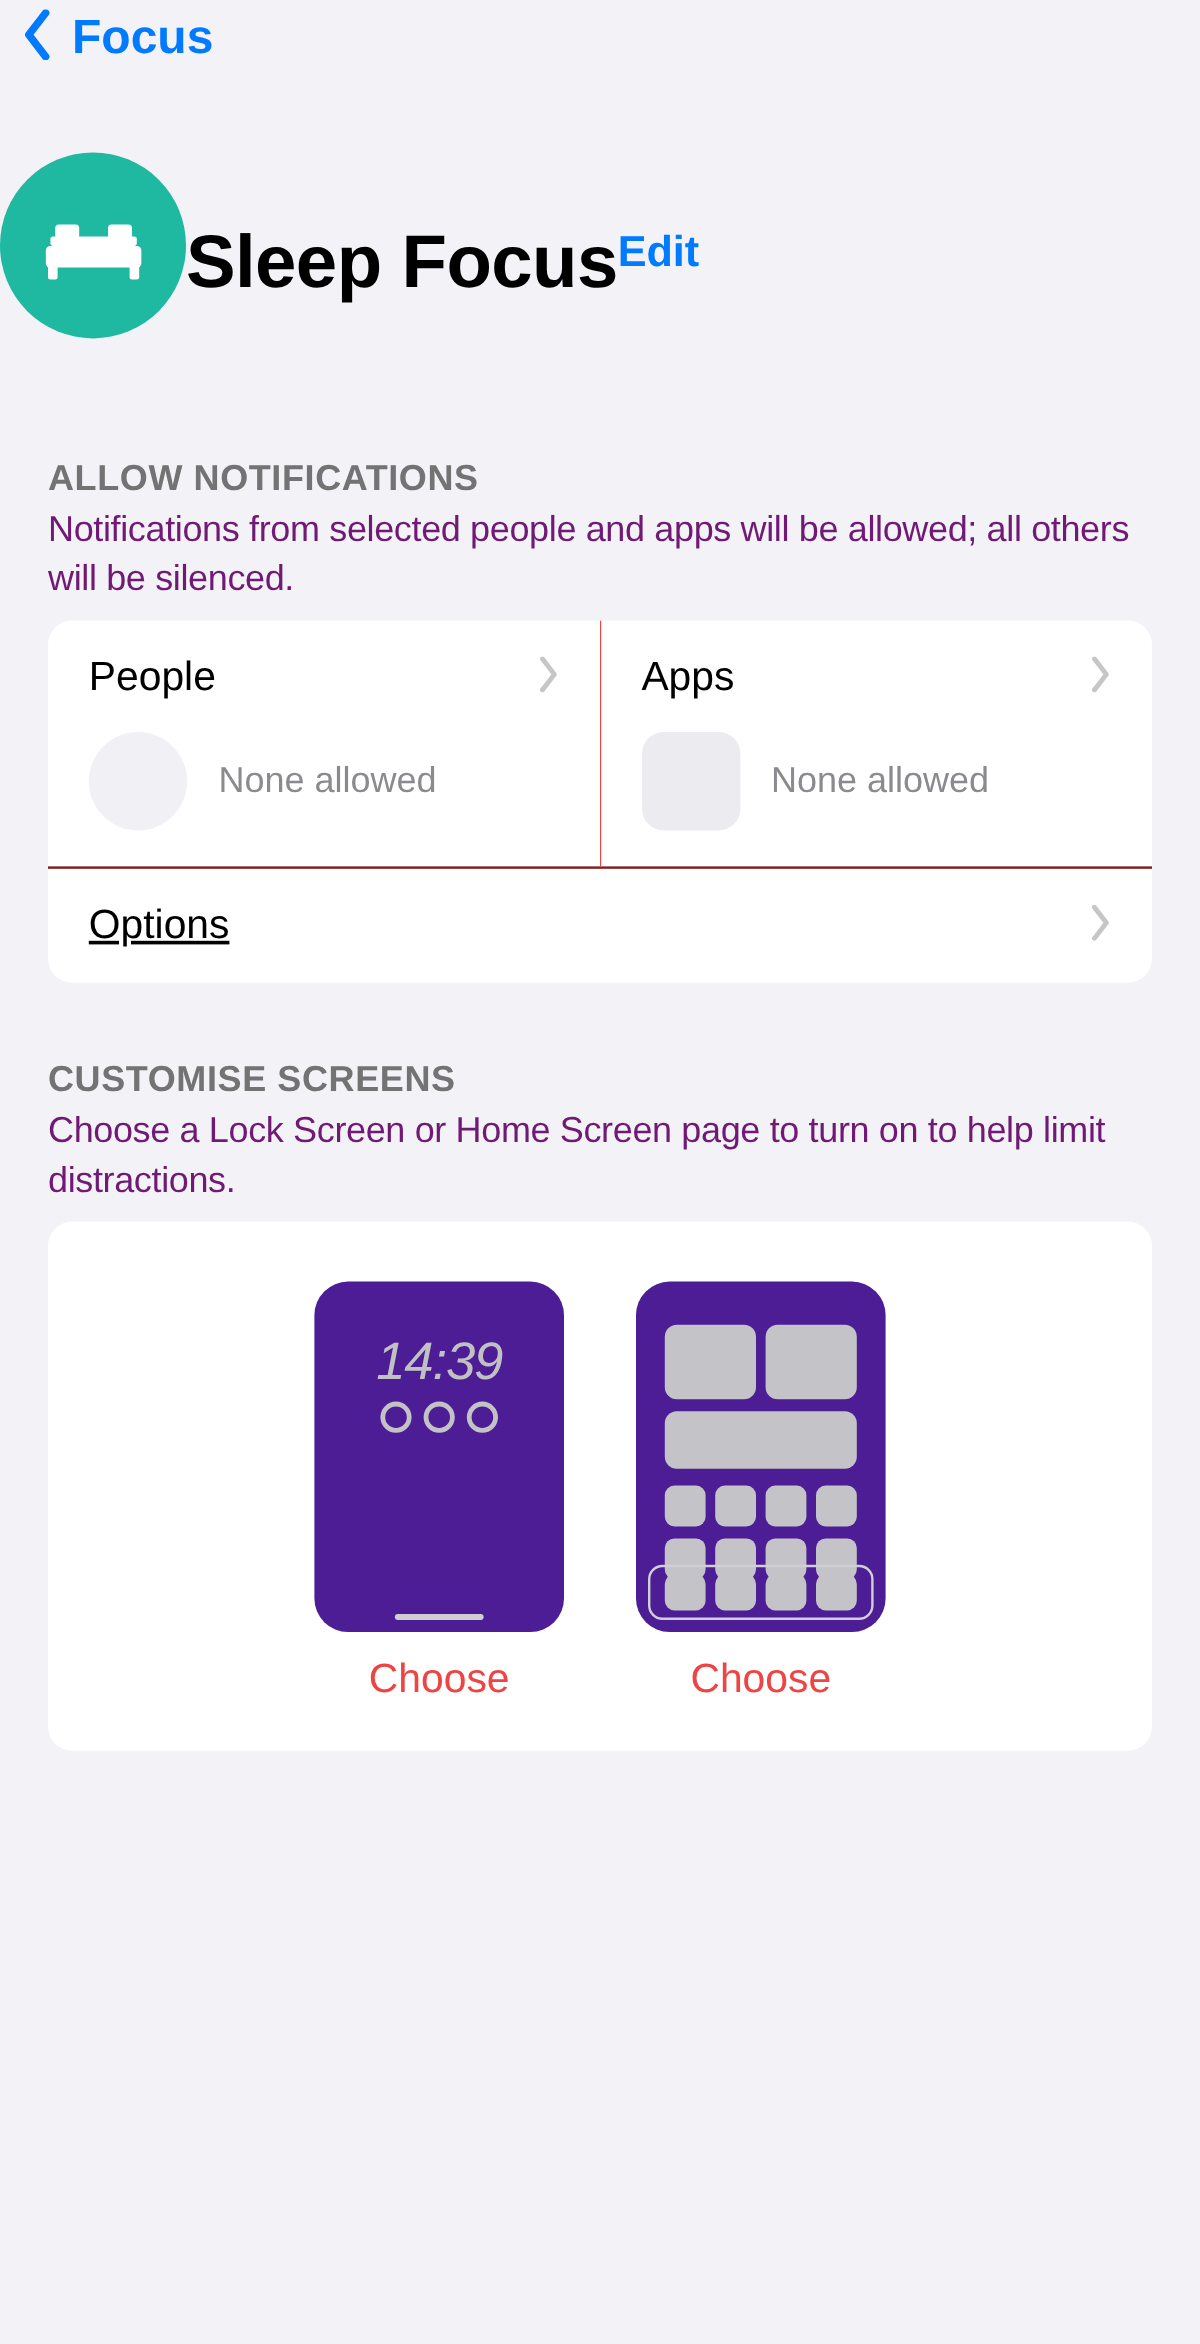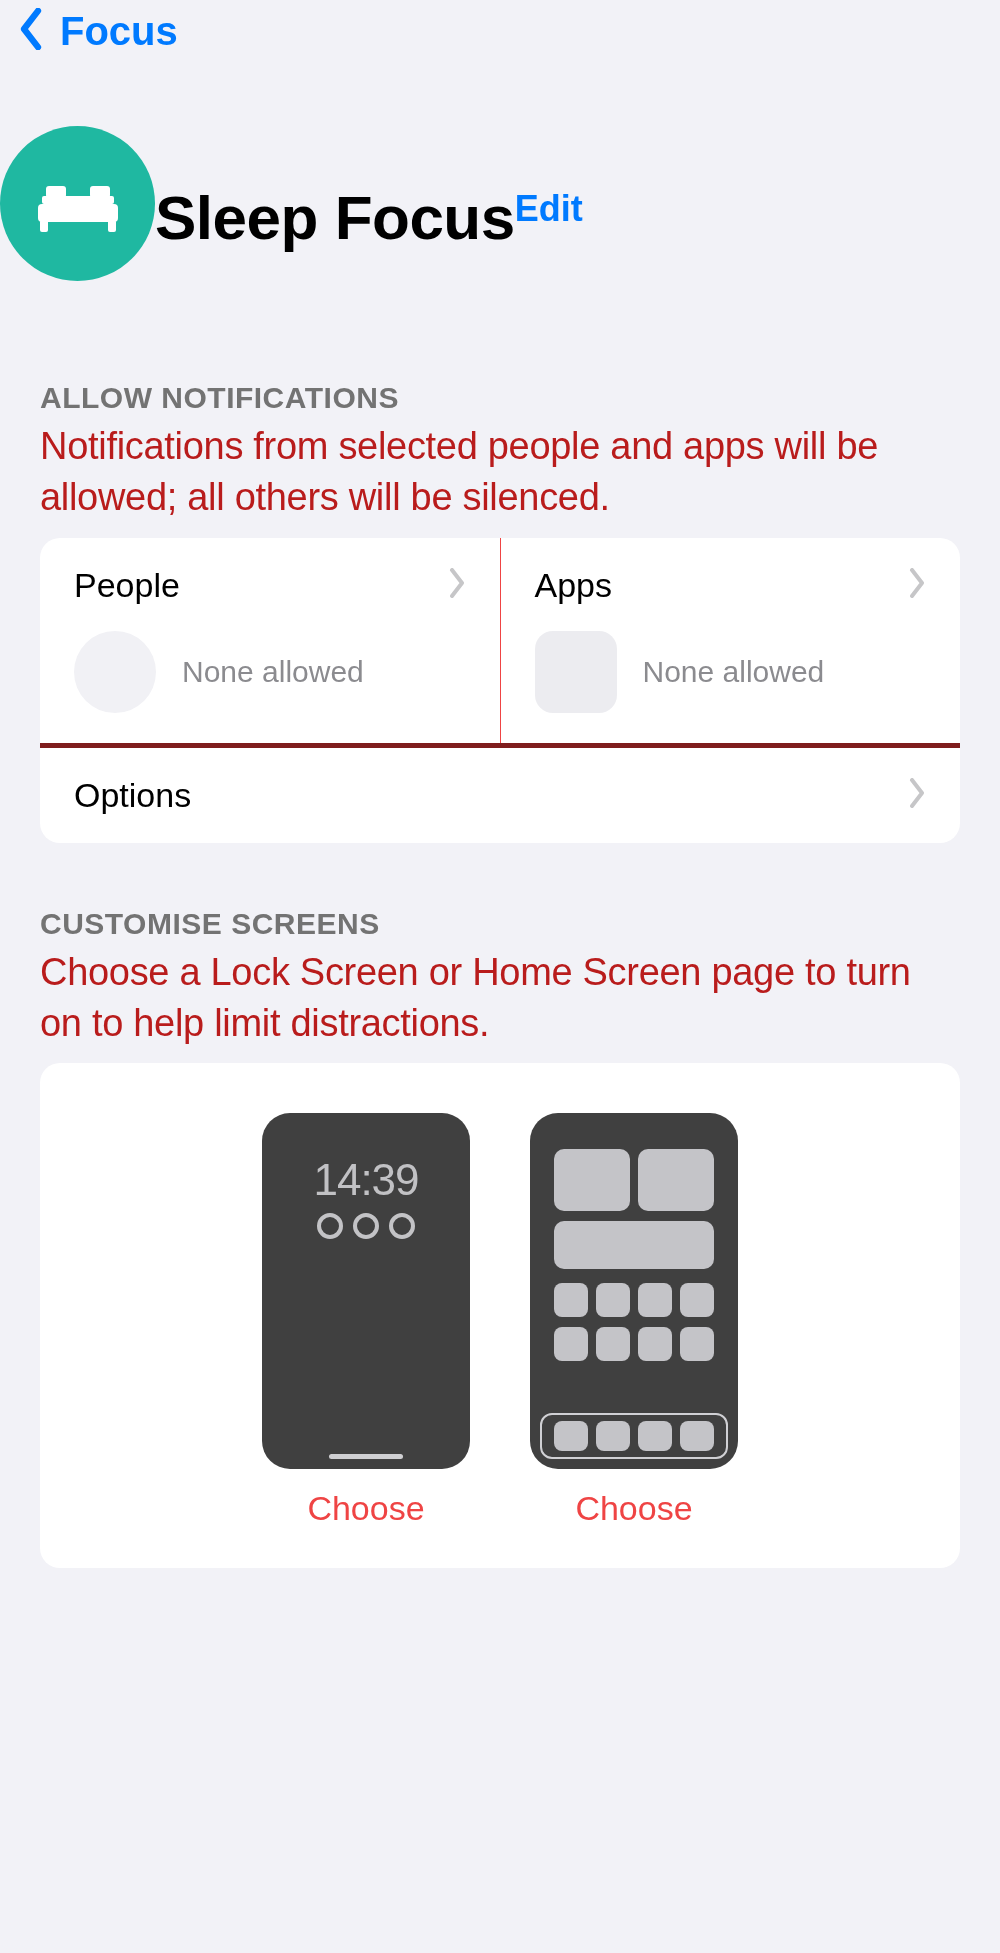--- a/index.html
+++ b/index.html
@@ -55,22 +55,22 @@
   }
   .section-header.screens { margin-top: 64px; }
   .section-title {
     font-size: 30px;
     font-weight: 600;
     letter-spacing: 0.5px;
     color: #737373;
     text-transform: uppercase;
   }
   .section-subtitle {
-    font-size: 38px;
-    color: #b91c1c;
+    font-size: 30px;
+    color: #701a75;
     line-height: 1.35;
     margin-top: 6px;
     letter-spacing: -0.3px;
   }
   .card {
     background: #fff;
     border-radius: 20px;
     overflow: hidden;
   }
   .card-row {
@@ -114,50 +114,52 @@
     border-radius: 18px;
     background: #ececf0;
     flex-shrink: 0;
   }
   .none-allowed {
     font-size: 30px;
     color: #8b8b8f;
     margin-left: 26px;
   }
   .options-row {
-    border-top: 5px solid #7f1d1d;
+    border-top: 2px solid #7f1d1d;
     padding: 28px 34px;
     display: flex;
     align-items: center;
     justify-content: space-between;
+    text-decoration: underline;
   }
   .options-title {
     font-size: 34px;
     color: #000;
   }
   .screens-card {
     background: #fff;
     border-radius: 20px;
     padding: 50px 40px 40px 40px;
     display: flex;
     justify-content: center;
     gap: 60px;
   }
   .screen-option {
     display: flex;
     flex-direction: column;
     align-items: center;
   }
   .mockup {
     width: 208px;
-    height: 356px;
-    background: #404040;
+    height: 292px;
+    background: #4c1d95;
     border-radius: 28px;
     position: relative;
     overflow: hidden;
+    font-style: italic;
   }
   .choose-btn {
     font-size: 34px;
     color: #ef4444;
     margin-top: 20px;
     font-weight: 400;
   }
   .lock-time {
     text-align: center;
     font-size: 44px;

